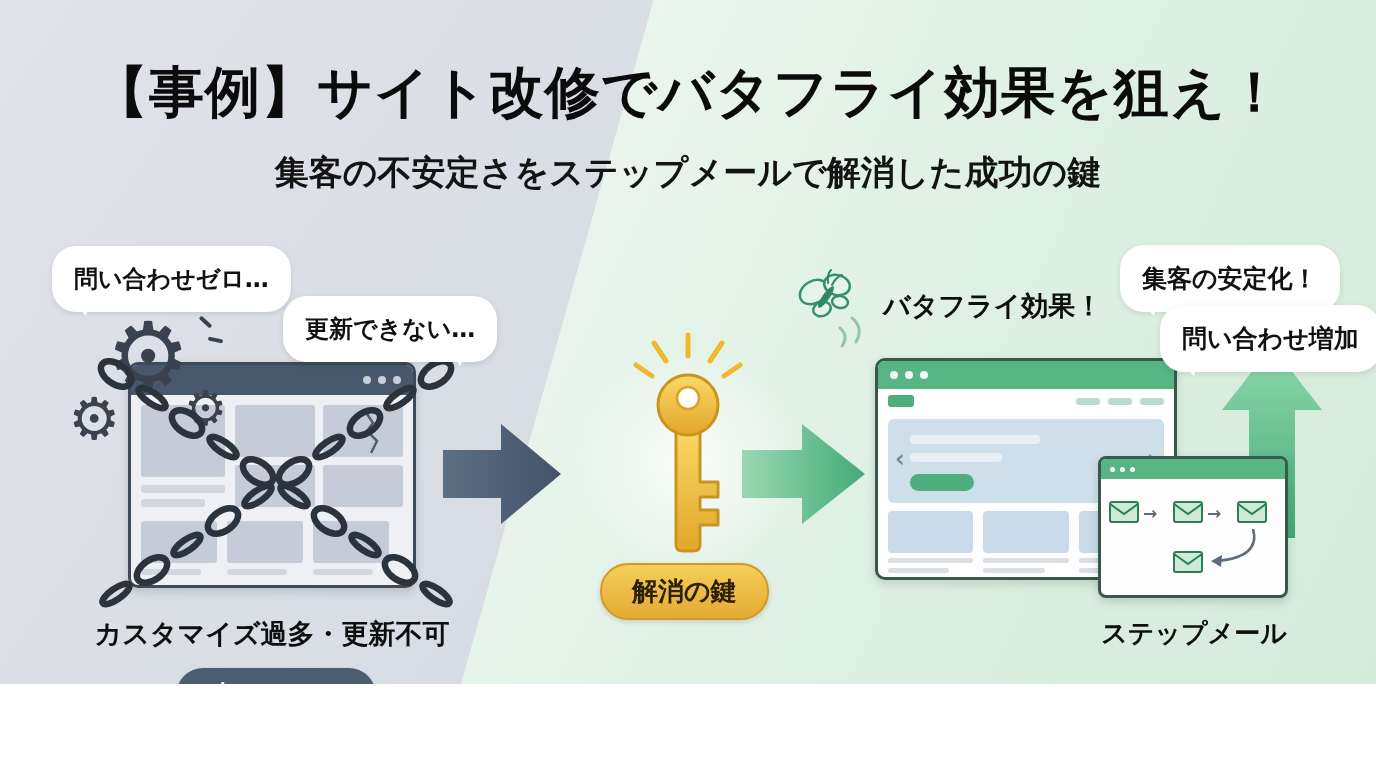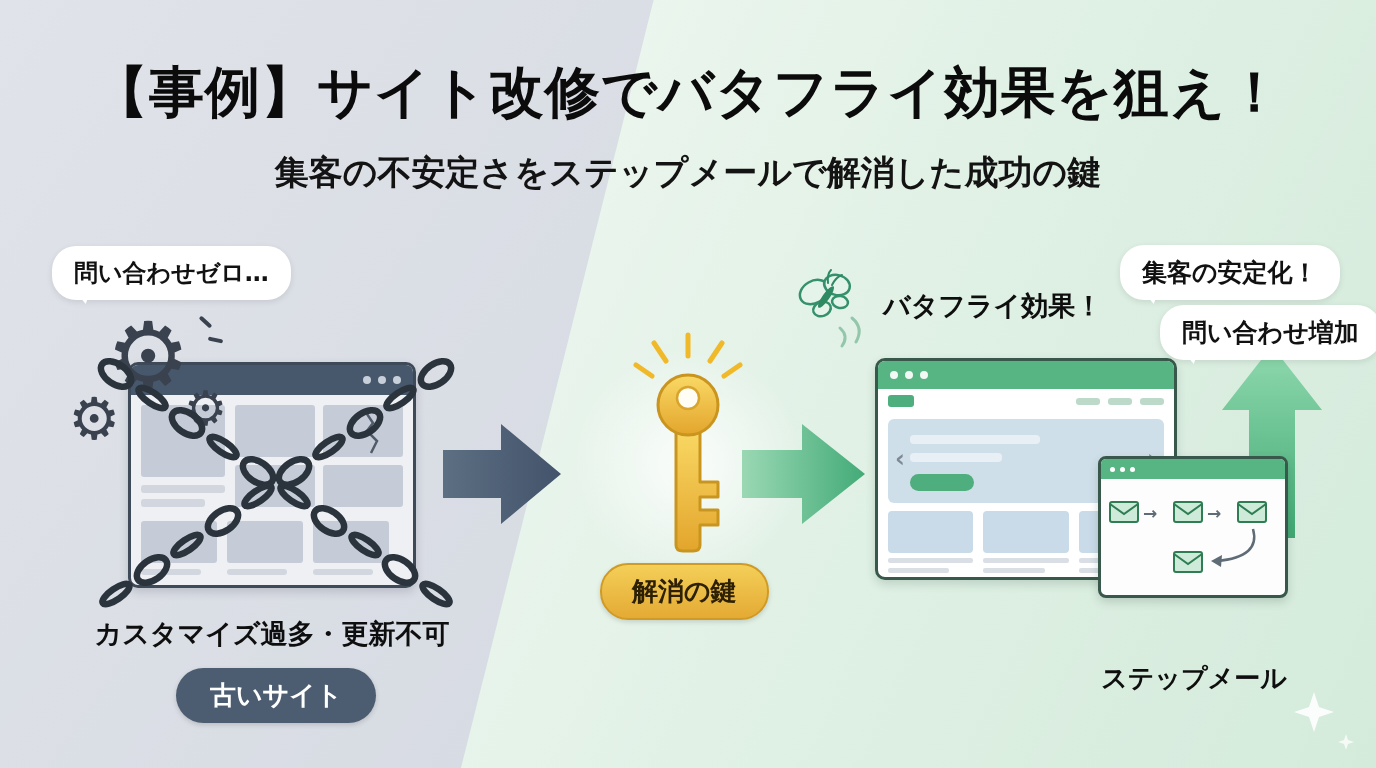--- a/index.html
+++ b/index.html
@@ -1,31 +1,31 @@
 <!DOCTYPE html>
 <html><head>
 <meta charset="utf-8">
 <style>
   * { margin:0; padding:0; box-sizing:border-box; }
   html,body { width:1376px; height:768px; }
   body { font-family:"DejaVu Sans","Liberation Sans",sans-serif; color:#111; }
 
-  .canvas { position:relative; width:1376px; height:768px; overflow:hidden;
+  .canvas { position:relative; width:1376px; height:684px; overflow:hidden;
             background:linear-gradient(115deg,#eef7f0 30%,#dff0e4 65%,#d4ebdb 100%); }
   .gray-bg { position:absolute; inset:0; z-index:1;
              background:linear-gradient(125deg,#e0e3e9 0%,#d6dae2 60%,#ccd1db 100%);
              clip-path:polygon(0 0,47.5% 0,33.5% 100%,0 100%); }
 
   .title { position:absolute; z-index:4; top:56px; left:0; width:100%; text-align:center;
            font-size:55px; font-weight:900; color:#0b0b0b; letter-spacing:1px; }
   .subtitle { position:absolute; z-index:4; top:150px; left:0; width:100%; text-align:center;
               font-size:34px; font-weight:800; color:#131313; }
 
   .bubble { position:absolute; z-index:6; background:#ffffff; border-radius:24px;
-            padding:11px 22px; font-size:24px; font-weight:800; white-space:nowrap;
+            padding:17px 22px; font-size:24px; font-weight:800; white-space:nowrap;
             box-shadow:0 2px 6px rgba(0,0,0,.10); }
   .bubble::after { content:""; position:absolute; bottom:-13px; width:0; height:0;
                    border:9px solid transparent; border-top:15px solid #ffffff; }
   .tail-left::after  { left:24px;  transform:skewX(14deg); }
   .tail-right::after { right:28px; transform:skewX(-14deg); }
 
   .bubble-no-inquiries  { left:52px;  top:246px; }
   .bubble-cannot-update { left:283px; top:296px; }
   .bubble-stable        { left:1120px; top:245px; font-size:25px; }
   .bubble-inquiries-up  { left:1160px; top:305px; font-size:25px; }
@@ -109,21 +109,21 @@
   .env-1 { left:8px;   top:22px; }
   .env-2 { left:72px;  top:22px; }
   .env-3 { left:136px; top:22px; }
   .env-4 { left:72px;  top:72px; }
   .flow-arrow { position:absolute; font-size:17px; font-weight:700; color:#5f6b76; }
   .flow-arrow-1 { left:42px;  top:24px; }
   .flow-arrow-2 { left:106px; top:24px; }
   .mail-curve-svg { position:absolute; left:0; top:0; }
 
   .stepmail-label { position:absolute; z-index:5; left:1088px; top:616px; width:212px;
-                    text-align:center; font-size:26px; font-weight:800; color:#0e0e0e;margin-top:45px; }
+                    text-align:center; font-size:26px; font-weight:800; color:#0e0e0e; }
 
   .new-badge { position:absolute; z-index:4; left:812px; top:666px; padding:10px 38px;
                background:linear-gradient(90deg,#4db787,#3fa574); color:#ffffff;
                font-size:27px; font-weight:800; border-radius:32px;
                box-shadow:0 2px 6px rgba(0,0,0,.15); }
 
   .sparkle-svg { position:absolute; z-index:4; }
   .sparkle-big   { left:1294px; top:692px; }
   .sparkle-small { left:1338px; top:734px; }
 </style>
@@ -131,20 +131,21 @@
 <body>
 
 <div class="canvas">
 
   <div class="gray-bg"></div>
 
   <div class="title">【事例】サイト改修でバタフライ効果を狙え！</div>
   <div class="subtitle">集客の不安定さをステップメールで解消した成功の鍵</div>
 
   <div class="bubble tail-left bubble-no-inquiries">問い合わせゼロ…</div>
+  <div class="bubble tail-right bubble-cannot-update">更新できない…</div>
 
   <span class="gear gear-1">⚙</span>
   <span class="gear gear-2">⚙</span>
   <span class="gear gear-3">⚙</span>
   <span class="mark mark-1"></span>
   <span class="mark mark-2"></span>
 
   <div class="old-window">
     <div class="old-header">
       <span class="dot"></span>

